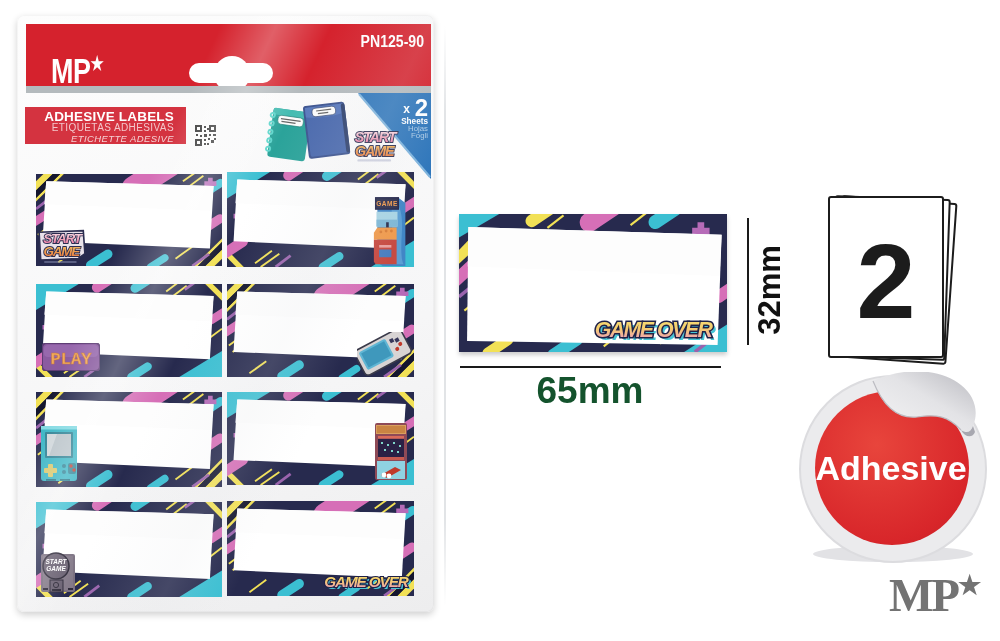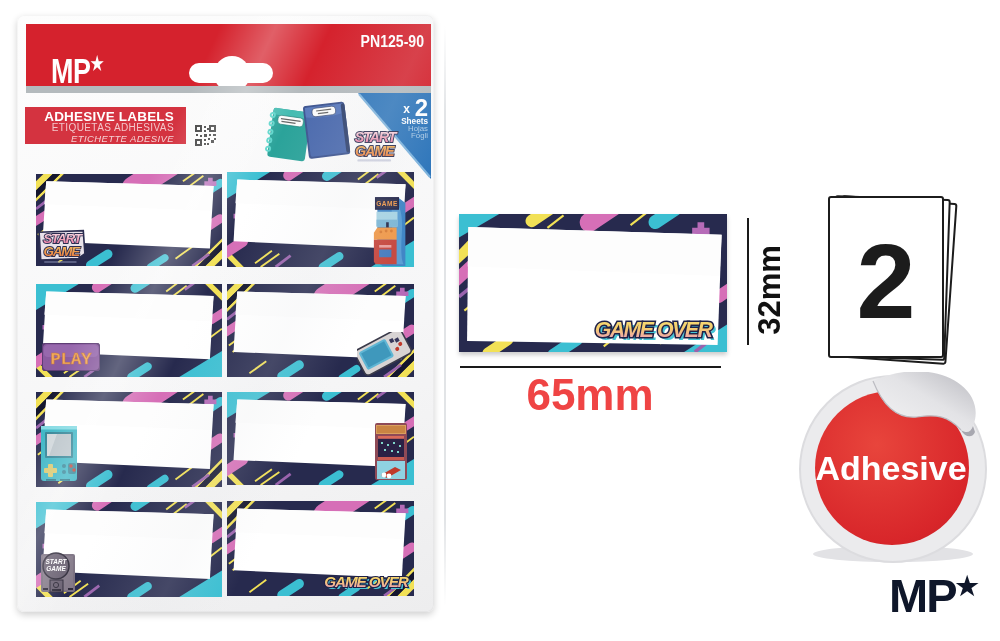--- a/index.html
+++ b/index.html
@@ -421,21 +421,21 @@
 <svg class="abs" style="left:459px;top:214px;filter:drop-shadow(0 3px 2px rgba(0,0,0,0.2));" width="268" height="138" viewBox="0 0 200 100" preserveAspectRatio="none">
     <use href="#lbgBig"></use>
   </svg>
 
 <svg class="abs" style="left:590px;top:316px;" width="126" height="30" viewBox="0 0 124 26">
     <use href="#gologo"></use>
   </svg>
 
 <div class="abs" style="left:460px;top:366px;width:261px;height:2px;background:#1a1a1a;"></div>
 
-<div class="abs" style="left:490px;top:370px;width:200px;text-align:center;font-size:44px;font-weight:bold;color:#ef4444;">65mm</div>
+<div class="abs" style="left:490px;top:370px;width:200px;text-align:center;font-size:37px;font-weight:bold;color:#14532d;">65mm</div>
 
 <div class="abs" style="left:747px;top:218px;width:2px;height:127px;background:#1a1a1a;"></div>
 
 <div class="abs" style="left:700px;top:272px;width:140px;text-align:center;font-size:31px;font-weight:bold;color:#111;transform:rotate(-90deg);transform-origin:center;">32mm</div>
 
 <svg class="abs" style="left:815px;top:180px;" width="160" height="195" viewBox="0 0 160 195">
   <g fill="#ffffff" stroke="#1c1c1c" stroke-width="2">
     <rect x="22" y="20" width="114" height="160" rx="2" transform="rotate(4 79 100)"></rect>
     <rect x="18" y="18" width="114" height="160" rx="2" transform="rotate(2 75 98)"></rect>
     <rect x="14" y="17" width="114" height="160" rx="2"></rect>
@@ -463,13 +463,13 @@
   <path d="M78 9 C 88 34 102 47 122 45 C 142 42 153 44 166 58 C 172 62 176 60 178 54 C 184 40 180 24 166 13 C 146 -3 110 -6 78 9 Z" fill="url(#curl)"></path>
   <path d="M78 9 C 88 34 102 47 122 45 C 142 42 153 44 166 58" fill="none" stroke="#bcbcc2" stroke-width="1.2"></path>
   <path d="M166 58 C 172 62 176 60 178 54 L 180 60 C 178 66 170 66 166 58 Z" fill="#a8a8b0"></path>
   <text x="96" y="108" text-anchor="middle" font-size="34" font-weight="bold" fill="#ffffff" font-family="Liberation Sans,sans-serif">Adhesive</text>
 </svg>
 
 <div class="abs" style="left:17px;top:15px;width:417px;height:597px;border-radius:7px;background:linear-gradient(115deg,rgba(255,255,255,0) 30%,rgba(255,255,255,0.28) 38%,rgba(255,255,255,0) 46%,rgba(228,230,233,0.16) 60%,rgba(255,255,255,0) 70%);pointer-events:none;"></div>
 
 <div class="abs" style="left:444px;top:26px;width:2px;height:580px;background:linear-gradient(rgba(190,195,200,0),rgba(190,195,200,0.45) 15%,rgba(190,195,200,0.45) 85%,rgba(190,195,200,0));"></div>
 
-<div class="abs" style="left:889px;top:563px;width:110px;height:46px;color:#0f172a;font-weight:bold;font-size:47px;letter-spacing:-2px;line-height:46px;">MP<span style="font-size:26px;vertical-align:17px;letter-spacing:0;">★</span></div>
+<div class="abs" style="left:889px;top:563px;width:110px;height:46px;color:#737373;font-weight:bold;font-size:47px;letter-spacing:-2px;line-height:46px;font-family:Liberation Serif, serif;">MP<span style="font-size:26px;vertical-align:17px;letter-spacing:0;">★</span></div>
 
 </body></html>

